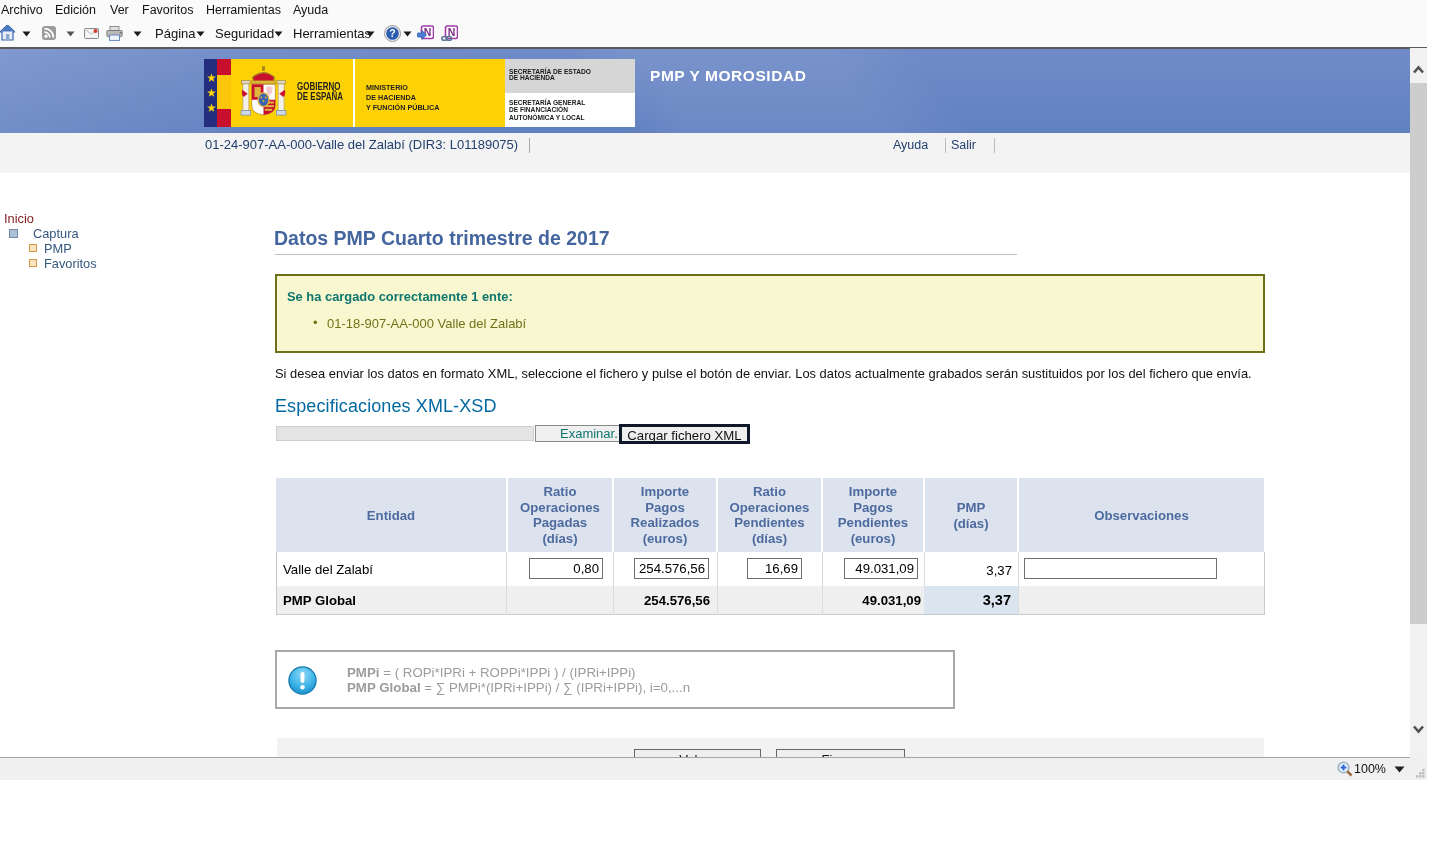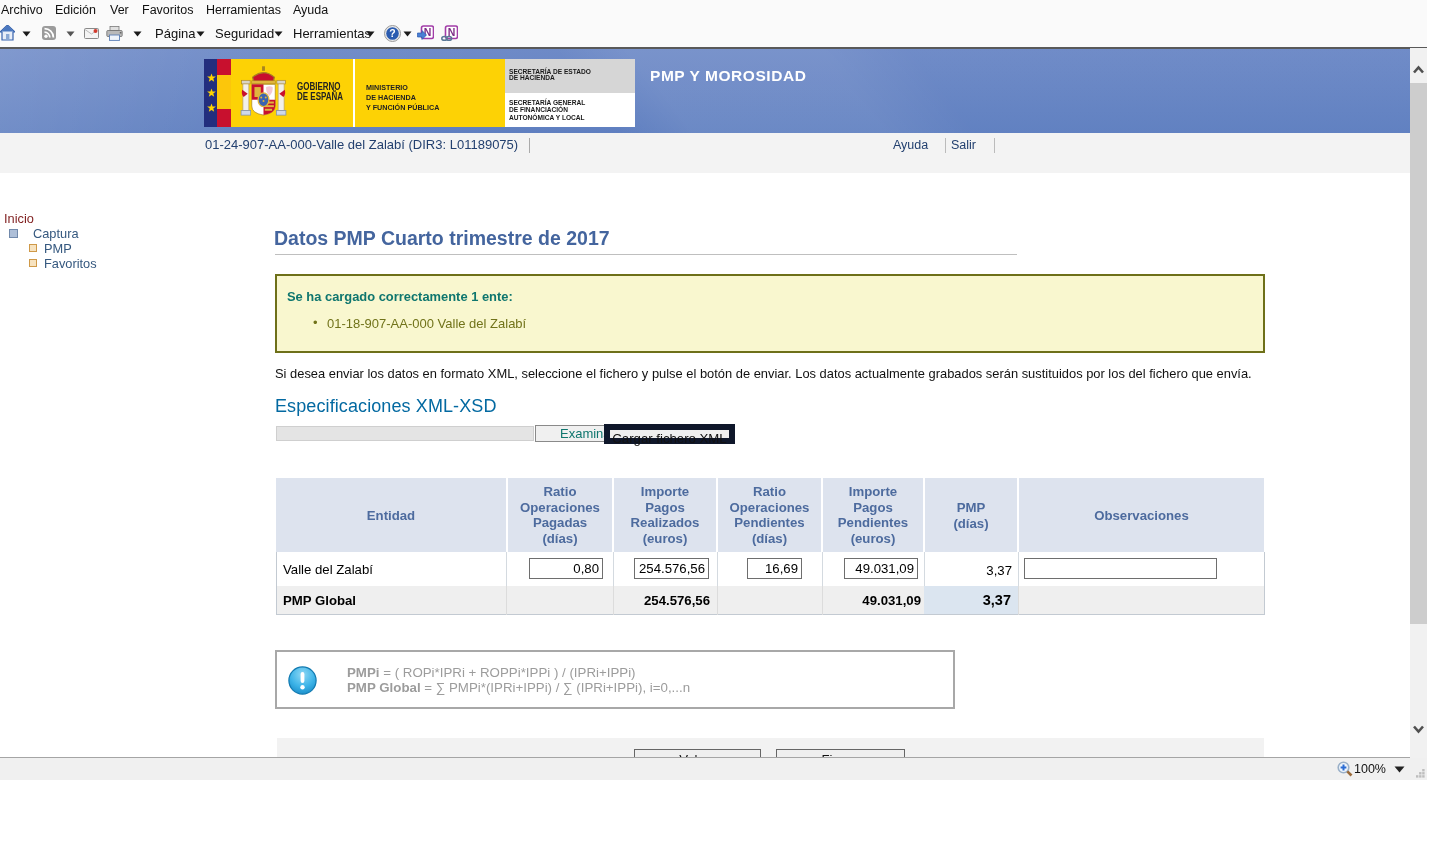--- a/index.html
+++ b/index.html
@@ -173,21 +173,21 @@
 <div class="a" style="left:275px;top:274px;width:990px;height:79px;background:#f9f7cf;border:2px solid #6e7019"></div>
 <span class="a" style="left:287px;top:289px;font-size:12.9px;font-weight:bold;color:#0f766e">Se ha cargado correctamente 1 ente:</span>
 <span class="a" style="left:313px;top:315px;font-size:13px;color:#71731a">•</span>
 <span class="a" style="left:327px;top:316px;font-size:13px;color:#71731a">01-18-907-AA-000 Valle del Zalabí</span>
 
 <span class="a" style="left:275px;top:366px;font-size:12.9px;color:#111">Si desea enviar los datos en formato XML, seleccione el fichero y pulse el botón de enviar. Los datos actualmente grabados serán sustituidos por los del fichero que envía.</span>
 <span class="a" style="left:275px;top:396px;font-size:18px;font-weight:normal;color:#0369a1;letter-spacing:.1px">Especificaciones XML-XSD</span>
 
 <div class="a" style="left:276px;top:426px;width:258px;height:15px;background:#e4e4e4;border:1px solid #cfcfcf"></div>
 <div class="a" style="left:535px;top:425px;width:115px;height:17px;background:#f0f0f0;border:1px solid #8a8a8a;font-size:13px;color:#0f766e;text-align:center;line-height:15px">Examinar...</div>
-<div class="a" style="left:604px;top:424px;width:131px;height:20px;background:#efefef;border:6px solid #0f172a;font-size:13.2px;color:#111;text-align:center;line-height:18px">Cargar fichero XML</div>
+<div class="a" style="left:619px;top:424px;width:131px;height:20px;background:#efefef;border:3px solid #0f172a;font-size:13.2px;color:#111;text-align:center;line-height:18px">Cargar fichero XML</div>
 
 <div class="a" style="left:276px;top:478px;width:988px;height:74px;background:#dde3ee"></div>
 <div class="a" style="left:506px;top:478px;width:2px;height:74px;background:#fff"></div>
 <div class="a" style="left:612px;top:478px;width:2px;height:74px;background:#fff"></div>
 <div class="a" style="left:716px;top:478px;width:2px;height:74px;background:#fff"></div>
 <div class="a" style="left:821px;top:478px;width:2px;height:74px;background:#fff"></div>
 <div class="a" style="left:923px;top:478px;width:2px;height:74px;background:#fff"></div>
 <div class="a" style="left:1017px;top:478px;width:2px;height:74px;background:#fff"></div>
 <div class="a th" style="left:276px;top:508px;width:230px">Entidad</div>
 <div class="a th" style="left:508px;top:484px;width:104px">Ratio<br>Operaciones<br>Pagadas<br>(días)</div>

